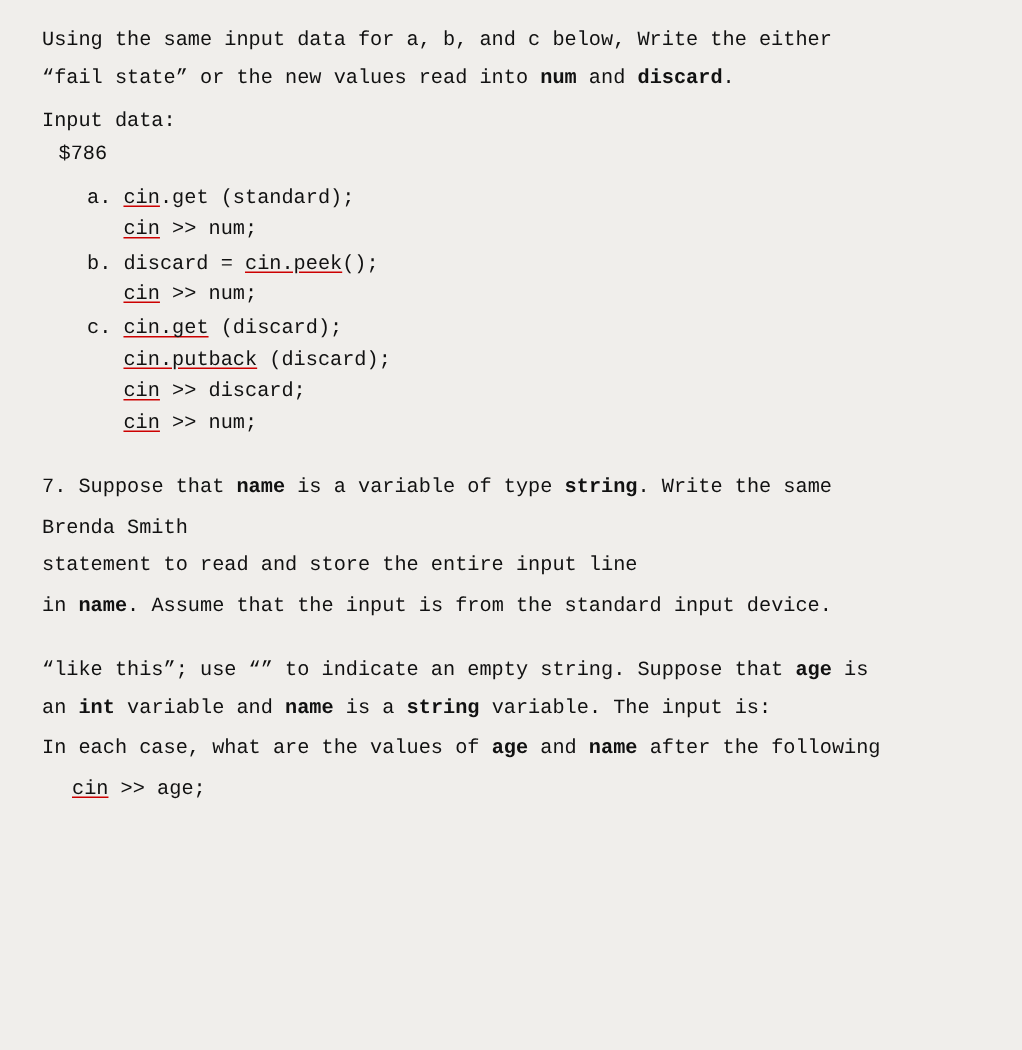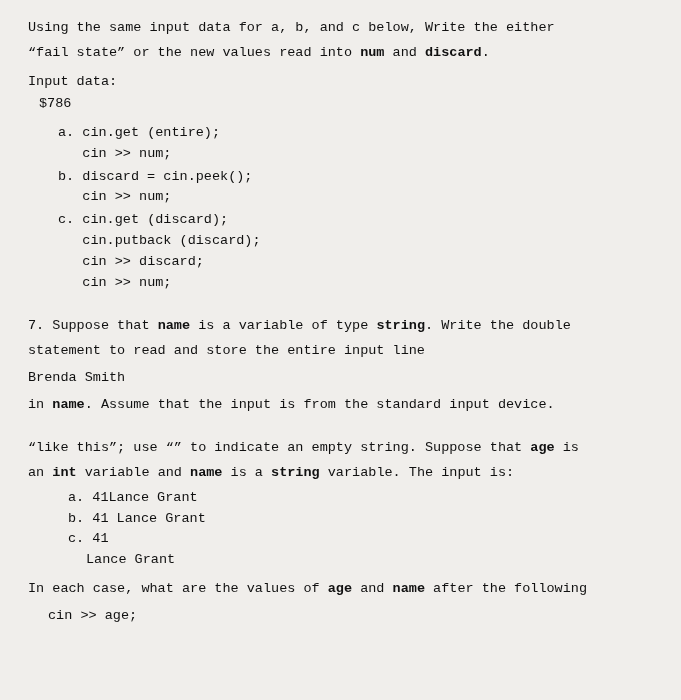--- a/index.html
+++ b/index.html
@@ -31,20 +31,21 @@
       margin-top: 8px;
       margin-bottom: 1px;
     }
 
     .input-value {
       margin-left: 11px;
       margin-bottom: 8px;
     }
 
     .underline-red {
+      text-decoration: underline;
       text-decoration-color: #cc0000;
       text-underline-offset: 2px;
     }
 
     .bold {
       font-weight: bold;
     }
 
     .sub-block {
       margin-left: 30px;
@@ -84,21 +85,21 @@
   </p>
 
   <p class="input-data-label">
     <span>Input data:</span>
   </p>
   <p class="input-value">
     <span>$786</span>
   </p>
 
   <div class="sub-block">
-    <span>a. </span><span class="underline-red">cin</span><span>.get (entire);</span>
+    <span>a. </span><span class="underline-red">cin</span><span>.get (standard);</span>
     <br>
     <span>&nbsp;&nbsp;&nbsp;</span><span class="underline-red">cin</span><span> &gt;&gt; num;</span>
   </div>
 
   <div class="sub-block">
     <span>b. discard = </span><span class="underline-red">cin.peek</span><span>();</span>
     <br>
     <span>&nbsp;&nbsp;&nbsp;</span><span class="underline-red">cin</span><span> &gt;&gt; num;</span>
   </div>
 
@@ -109,55 +110,41 @@
     <br>
     <span>&nbsp;&nbsp;&nbsp;</span><span class="underline-red">cin</span><span> &gt;&gt; discard;</span>
     <br>
     <span>&nbsp;&nbsp;&nbsp;</span><span class="underline-red">cin</span><span> &gt;&gt; num;</span>
   </div>
 </div>
 
 <div class="question-block" style="margin-top: 20px;">
   <p class="question-text">
     <span>7.</span>
-    <span>Suppose that </span><span class="bold">name</span><span> is a variable of type </span><span class="bold">string</span><span>.</span><span> Write the double</span>
+    <span>Suppose that </span><span class="bold">name</span><span> is a variable of type </span><span class="bold">string</span><span>.</span><span> Write the same</span>
+  </p>
+  <p class="question-text" style="margin-top: 6px;">
+    <span>Brenda Smith</span>
   </p>
   <p class="question-text">
     <span>statement to read and store the entire input line</span>
-  </p>
-  <p class="question-text" style="margin-top: 6px;">
-    <span>Brenda Smith</span>
   </p>
   <p class="in-name-line">
     <span>in </span><span class="bold">name</span><span>. Assume that the input is from the standard input device.</span>
   </p>
 </div>
 
 <div class="question-block">
   <p class="question-text">
     <span>“like this”; use “” to indicate an empty string. Suppose that </span><span class="bold">age</span><span> is</span>
   </p>
   <p class="question-text">
     <span>an </span><span class="bold">int</span><span> variable and </span><span class="bold">name</span><span> is a </span><span class="bold">string</span><span> variable. The input is:</span>
   </p>
 
-  <div class="input-list">
-    <div>
-      <span>a. </span><span>41Lance Grant</span>
-    </div>
-    <div>
-      <span>b. </span><span>41 Lance Grant</span>
-    </div>
-    <div>
-      <span>c. </span><span>41</span>
-    </div>
-    <div style="margin-left: 18px;">
-      <span>Lance Grant</span>
-    </div>
-  </div>
 
   <p class="question-text" style="margin-top: 6px;">
     <span>In each case, what are the values of </span><span class="bold">age</span><span> and </span><span class="bold">name</span><span> after the following</span>
   </p>
 
   <div class="cin-code">
     <span class="underline-red">cin</span><span> &gt;&gt; age;</span>
   </div>
 
 </div>

